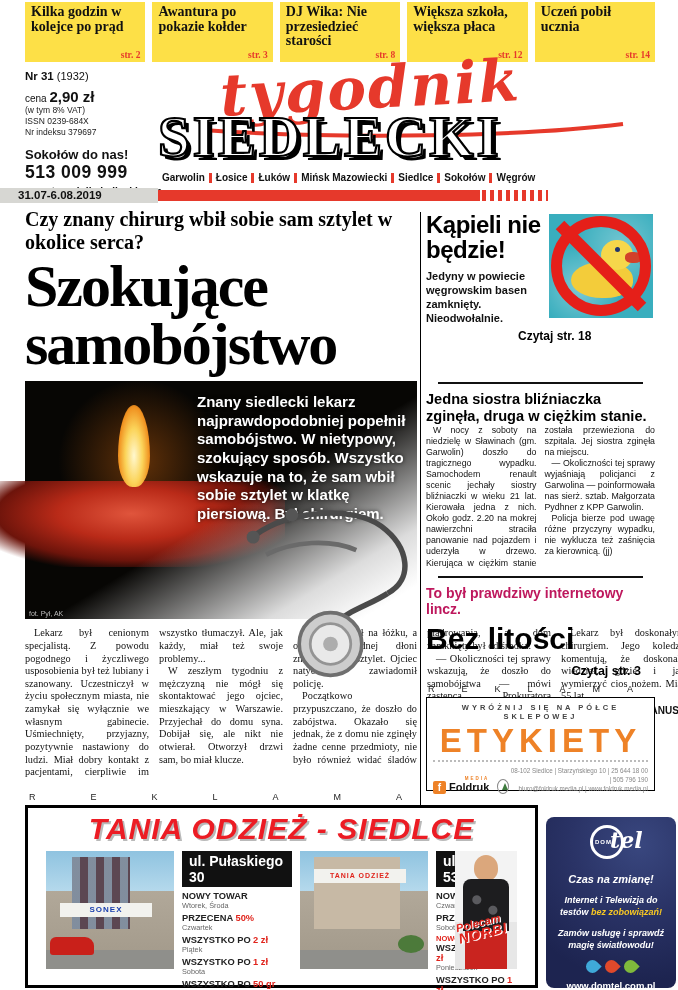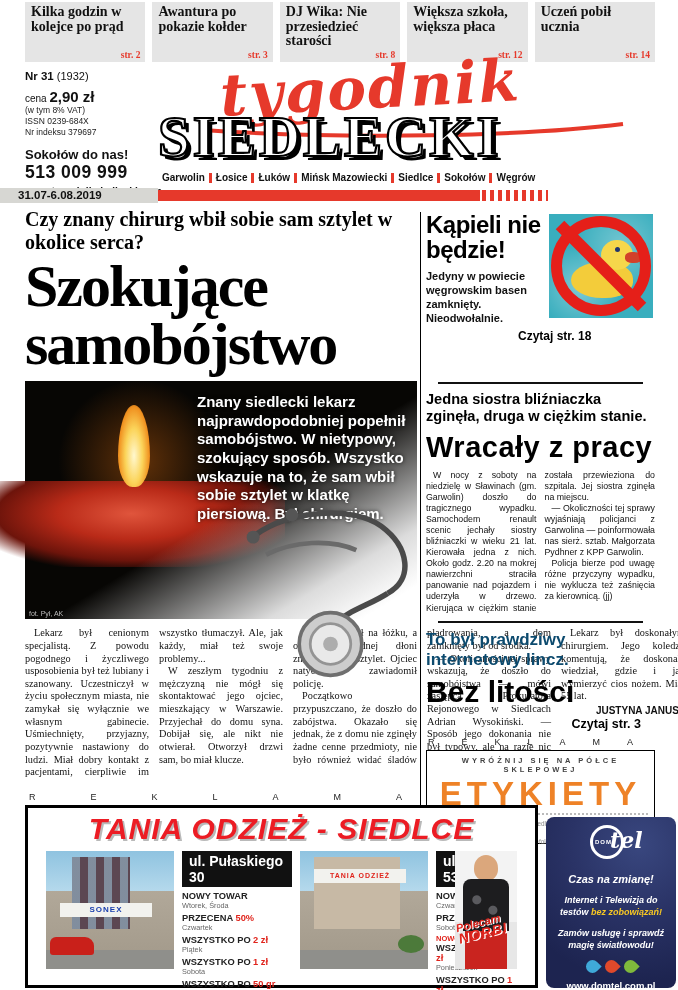--- a/index.html
+++ b/index.html
@@ -1,21 +1,21 @@
 <!DOCTYPE html>
 <html lang="pl"><head>
 <meta charset="utf-8">
 <style>
   * { margin:0; padding:0; box-sizing:border-box; }
   body { background:#e9e9e9; font-family:"Liberation Sans", sans-serif; }
   .page { position:relative; width:678px; height:990px; background:#fff; overflow:hidden; margin:0 auto; }
 
   
   .top-strip { position:absolute; top:2px; left:25px; width:630px; display:flex; gap:7px; }
-  .teaser { flex:1 1 0; background:#e5e5e5; position:relative; padding:3px 5px 13px 6px; min-height:60px; }
+  .teaser { flex:1 1 0; background:#fde047; position:relative; padding:3px 5px 13px 6px; min-height:60px; }
   .teaser-title { font-family:"Liberation Serif", serif; font-weight:bold; font-size:14px; line-height:1.04; color:#111; }
   .teaser-page { position:absolute; right:5px; bottom:2px; color:#e6392b; font-family:"Liberation Serif", serif; font-weight:bold; font-size:9.5px; }
 
   
   .mast-info { position:absolute; left:25px; top:70px; width:140px; font-size:10px; color:#111; }
   .mi-issue { font-size:11px; margin-bottom:6px; }
   .mi-issue b { font-size:11.5px; }
   .mi-price { font-size:10px; }
   .mi-price b { font-size:15px; }
   .mi-small { font-size:8.5px; color:#222; line-height:1.3; }
@@ -85,21 +85,21 @@
   .no-ring { position:absolute; inset:2px; border:11px solid #e51f19; border-radius:50%; }
   .no-bar { position:absolute; left:-6px; top:46px; width:116px; height:12px; background:#e51f19; transform:rotate(45deg); }
 
   .sec-accident { margin-top:2px; }
   .acc-kicker { font-weight:bold; font-size:14.6px; line-height:1.15; color:#000; }
   .acc-headline { font-weight:bold; font-size:29px; letter-spacing:0.5px; margin:6px 0 6px 0; color:#000; }
   .acc-body { column-count:2; column-gap:8px; font-size:8.8px; line-height:1.26; text-align:justify; color:#111; }
   .acc-body p { text-indent:7px; }
 
   .sec-mercy { margin-top:2px; }
-  .mercy-kicker { font-weight:bold; font-size:17px; color:#0c4a6e; }
+  .mercy-kicker { font-weight:bold; font-size:14px; color:#be185d; }
   .mercy-headline { font-weight:bold; font-size:30px; margin:5px 0 4px 0; color:#000; }
   .mercy-body { font-weight:bold; font-size:12.8px; line-height:1.2; color:#000; }
   .mercy-read { font-weight:bold; font-size:12.5px; text-align:right; margin:8px 14px 0 0; color:#000; }
 
   .reklama-line-rc { margin-top:6px; font-size:9px; color:#222; letter-spacing:27px; white-space:nowrap; overflow:hidden; padding-left:2px; height:12px; }
 
   
   .etykiety-ad { margin-top:1px; border:1.5px solid #000; background:#fff; height:94px; padding:5px 6px 3px 6px; position:relative; }
   .ety-tagline { text-align:center; font-weight:bold; font-size:7.5px; letter-spacing:3px; color:#444; }
   .ety-title { text-align:center; color:#ee8227; font-weight:bold; font-size:33px; letter-spacing:5px; line-height:1.0; margin-top:3px;
@@ -278,21 +278,20 @@
         <span class="no-ring"></span>
       </div>
       <div class="swim-body">Jedyny w powiecie węgrowskim basen zamknięty. Nieodwołalnie.</div>
       <div class="swim-read">Czytaj str. 18</div>
     </div>
 
     <div class="rc-hr"></div>
 
     <div class="sec-accident">
       <div class="acc-kicker">Jedna siostra bliźniaczka zginęła, druga w ciężkim stanie.</div>
-      <div class="acc-headline">Wracały z pracy</div>
       <div class="acc-body">
         <p>W nocy z soboty na niedzielę w Sławinach (gm. Garwolin) doszło do tragicznego wypadku. Samochodem renault scenic jechały siostry bliźniaczki w wieku 21 lat. Kierowała jedna z nich. Około godz. 2.20 na mokrej nawierzchni straciła panowanie nad pojazdem i uderzyła w drzewo. Kierująca w ciężkim stanie została przewieziona do szpitala. Jej siostra zginęła na miejscu.</p>
         <p>— Okoliczności tej sprawy wyjaśniają policjanci z Garwolina — poinformowała nas sierż. sztab. Małgorzata Pydhner z KPP Garwolin.</p>
         <p>Policja bierze pod uwagę różne przyczyny wypadku, nie wyklucza też zaśnięcia za kierownicą. (jj)</p>
       </div>
     </div>
 
     <div class="rc-hr"></div>
 
     <div class="sec-mercy">

